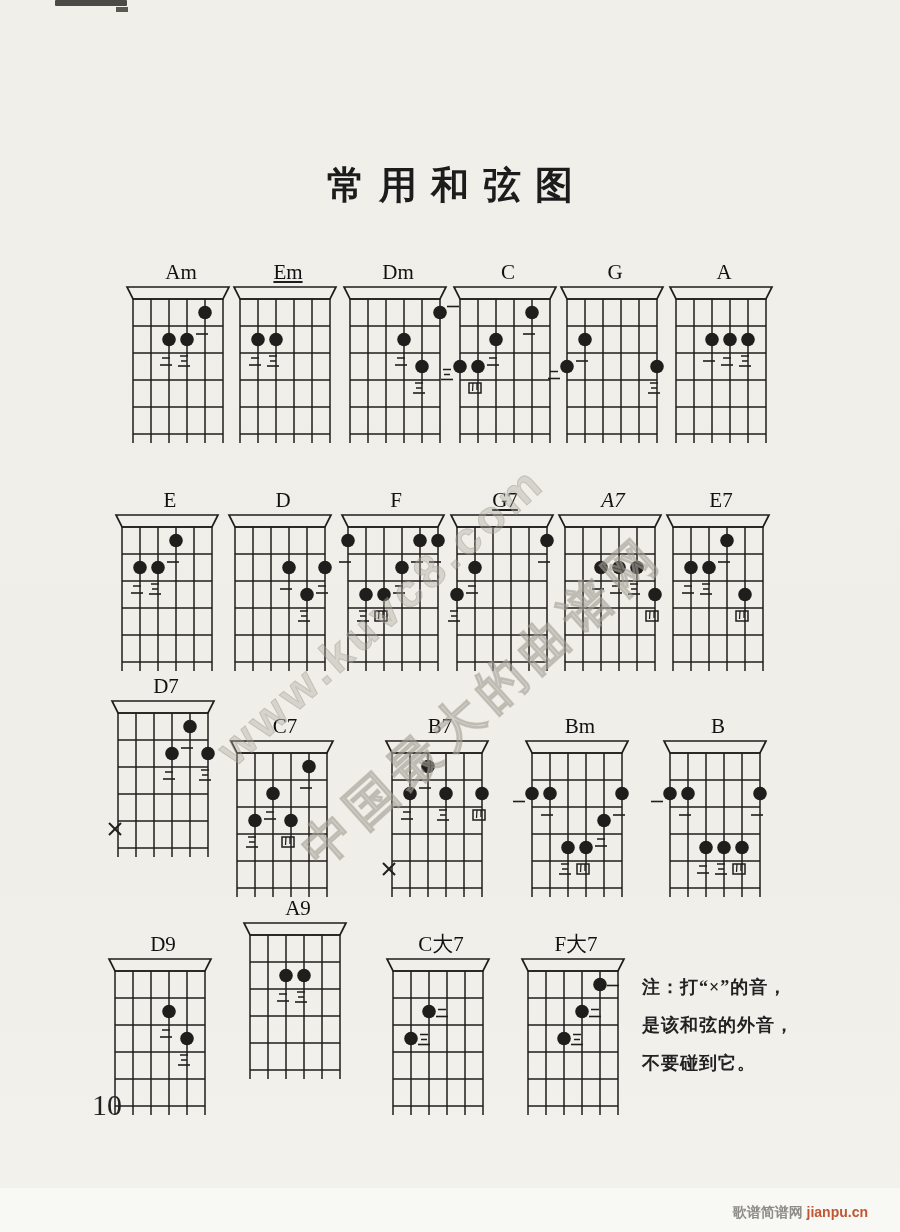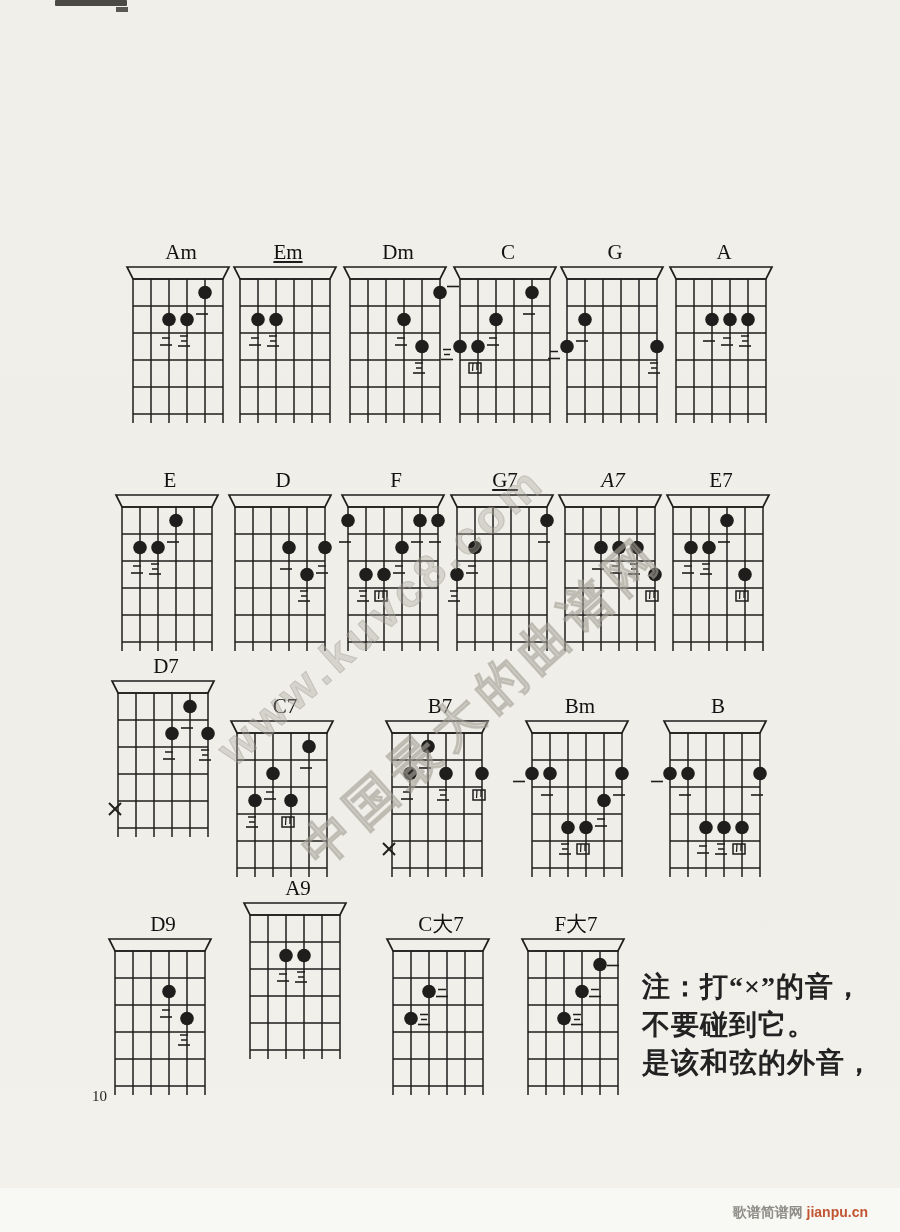--- a/index.html
+++ b/index.html
@@ -4,24 +4,24 @@
 <style>
   html,body{margin:0;padding:0;background:#d8d8d4;}
   .page{position:relative;width:900px;height:1232px;margin:0 auto;overflow:hidden;
         background:linear-gradient(180deg,#f0efe9 0%,#efeee8 70%,#f2f1ec 96%);
         font-family:"Liberation Sans",sans-serif;color:#1c1c1c;}
   .title{position:absolute;top:160px;left:0;width:100%;margin:0;text-align:center;
          font-size:38px;font-weight:bold;letter-spacing:14px;text-indent:14px;
          font-family:"Liberation Sans",sans-serif;}
   .chord{position:absolute;}
   .chord-name{width:136px;height:26px;line-height:24px;text-align:center;
-              font-family:"Liberation Serif",serif;font-size:21px;color:#111;}
-  .note{position:absolute;left:642px;top:968px;font-size:28px;line-height:38px;
+              font-family:"Liberation Serif",serif;font-size:21px;color:#111;margin-top:20px;}
+  .note{position:absolute;left:642px;top:968px;font-size:18px;line-height:38px;
         font-weight:bold;letter-spacing:1px;font-family:"Liberation Serif",serif;color:#222;}
-  .page-number{position:absolute;left:92px;top:1088px;font-size:15px;
+  .page-number{position:absolute;left:92px;top:1088px;font-size:30px;
                font-family:"Liberation Serif",serif;color:#222;}
   .bottom-strip{position:absolute;left:0;bottom:0;width:100%;height:44px;background:#f8f8f4;}
   .footer-text{position:absolute;right:32px;bottom:10px;font-size:14px;font-weight:bold;
                font-family:"Liberation Sans",sans-serif;}
   .site-name{color:#8f8d88;}
   .site-url{color:#c25633;}
   .watermark{position:absolute;white-space:nowrap;font-weight:bold;
              color:rgba(172,169,159,0.38);-webkit-text-stroke:1px rgba(160,157,147,0.45);
              transform-origin:center;font-family:"Liberation Sans",sans-serif;pointer-events:none;}
   .wm1{left:170px;top:588px;font-size:46px;letter-spacing:5px;transform:rotate(-42deg);}
@@ -29,20 +29,21 @@
   .scan1{position:absolute;left:55px;top:0;width:72px;height:6px;background:#4c4a46;border-radius:1px;}
   .scan2{position:absolute;left:116px;top:7px;width:12px;height:5px;background:#5a5852;}
 </style>
 </head>
 <body>
 
 <div class="page">
   <div class="scan1"></div>
   <div class="scan2"></div>
 
+  <h1 class="title">常用和弦图</h1>
 
   <div id="chords-root">
       <div class="chord" style="left: 113px; top: 240px;"><div class="chord-name">Am</div><svg width="136" height="162">
           <polygon points="14,1 116,1 110,13 20,13" fill="none" stroke="#1f1e1c" stroke-width="1.7"></polygon>
           <line x1="20" y1="13" x2="110" y2="13" stroke="#1f1e1c" stroke-width="1.6"></line>
           <line x1="20" y1="40" x2="110" y2="40" stroke="#1f1e1c" stroke-width="1.6"></line>
           <line x1="20" y1="67" x2="110" y2="67" stroke="#1f1e1c" stroke-width="1.6"></line>
           <line x1="20" y1="94" x2="110" y2="94" stroke="#1f1e1c" stroke-width="1.6"></line>
           <line x1="20" y1="121" x2="110" y2="121" stroke="#1f1e1c" stroke-width="1.6"></line>
           <line x1="20" y1="148" x2="110" y2="148" stroke="#1f1e1c" stroke-width="1.6"></line>
@@ -732,22 +733,22 @@
             <line x1="63" y1="86.5" x2="75" y2="86.5" stroke="#1f1e1c" stroke-width="1.6"></line>
           </g>
         </svg></div>
     </div>
 
   <div class="watermark wm1">www.kuvc8.com</div>
   <div class="watermark wm2">中国最大的曲谱网</div>
 
   <div class="note">
     <div>注：打“×”的音，</div>
+    <div>是该和弦的外音，</div>
     <div>不要碰到它。</div>
-    <div>是该和弦的外音，</div>
   </div>
 
   <div class="page-number">10</div>
 
   <div class="bottom-strip"></div>
   <div class="footer-text">
     <span class="site-name">歌谱简谱网 </span><span class="site-url">jianpu.cn</span>
   </div>
 </div>
 

